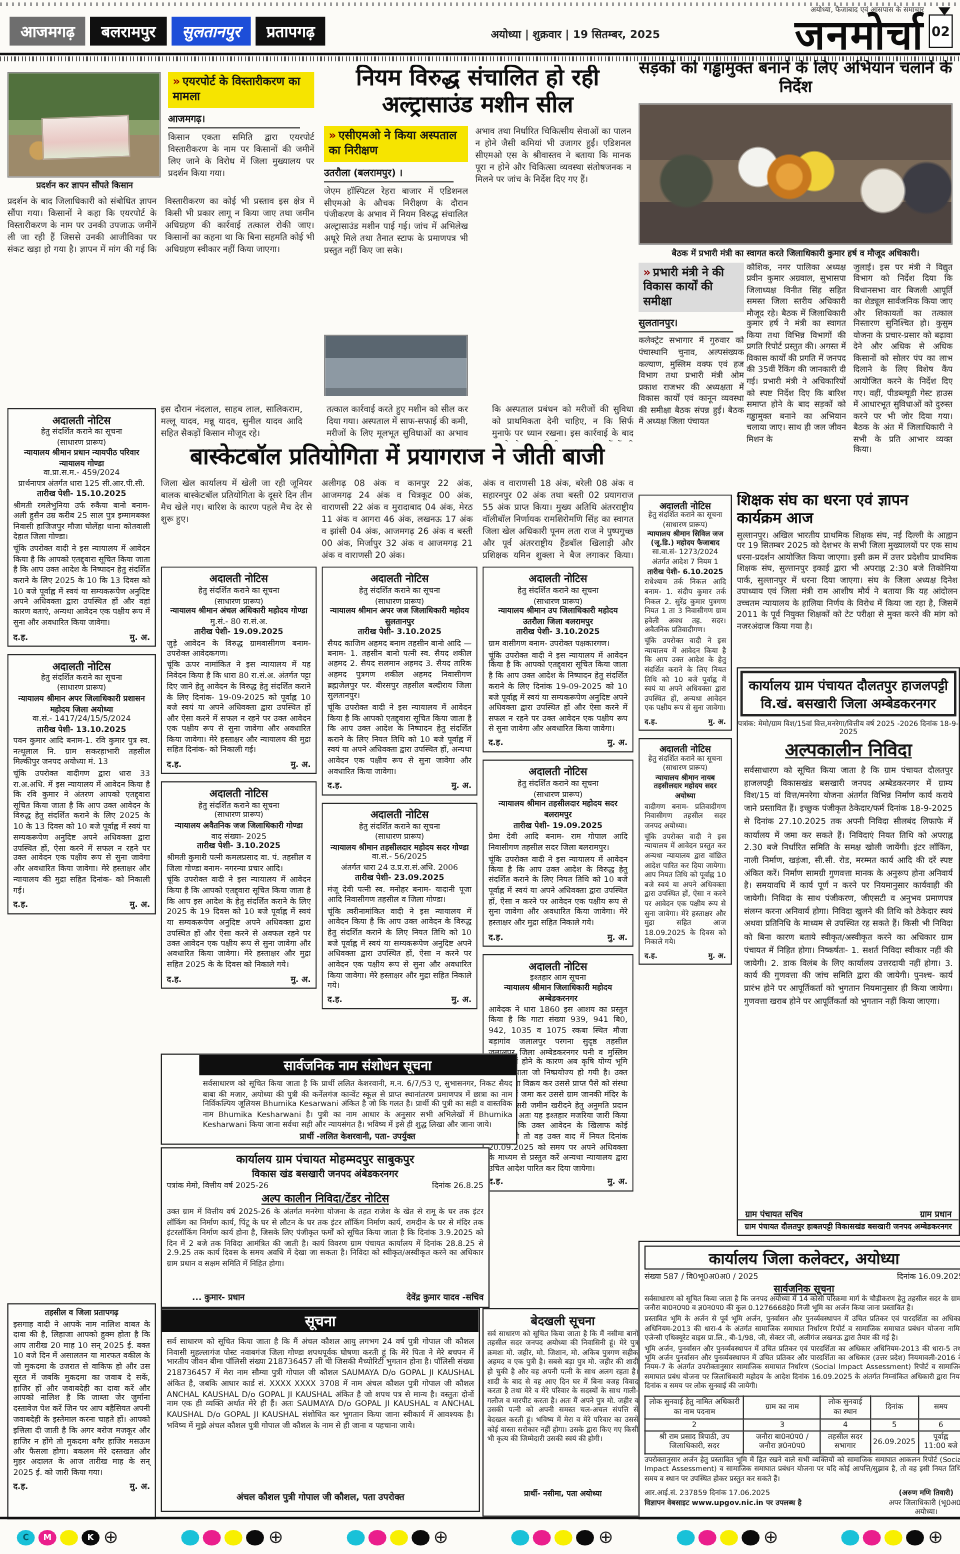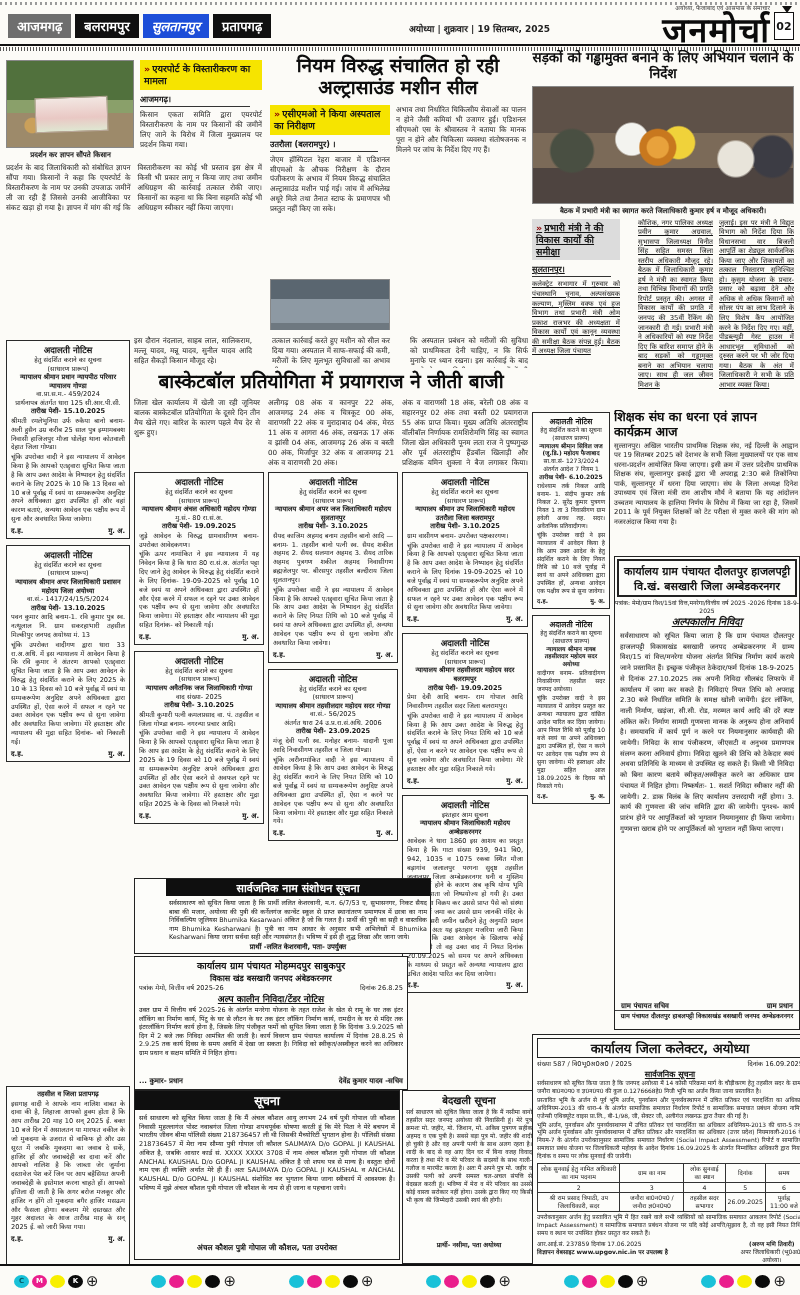--- a/index.html
+++ b/index.html
@@ -131,21 +131,21 @@
       <div style="flex:1;">
         <div class="body-sm" style="height:238px;overflow:hidden;">अभाव तथा निर्धारित चिकित्सीय सेवाओं का पालन न होने जैसी कमियां भी उजागर हुईं। एडिशनल सीएमओ एस के श्रीवास्तव ने बताया कि मानक पूरा न होने और चिकित्सा व्यवस्था संतोषजनक न मिलने पर जांच के निर्देश दिए गए हैं।</div>
       </div>
     </div>
   </div>
 
   <div class="abs" style="left:532px;top:50px;width:262px;height:358px;overflow:hidden;">
     <div class="hl" style="font-size:13.5px;">सड़कों को गड्ढामुक्त बनाने के लिए अभियान चलाने के निर्देश</div>
     <div class="photo ph-meet" style="width:260px;height:116px;margin-top:4px;"></div>
     <div class="caption">बैठक में प्रभारी मंत्री का स्वागत करते जिलाधिकारी कुमार हर्ष व मौजूद अधिकारी।</div>
-    <div style="display:flex;gap:18px;margin-top:4px;text-decoration:underline;">
+    <div style="display:flex;gap:2px;margin-top:4px;">
       <div style="width:88px;flex:none;">
         <div class="kicker gray"><span class="karr">»</span><span>प्रभारी मंत्री ने की विकास कार्यों की समीक्षा</span></div>
         <div class="loc">सुलतानपुर।</div>
         <div class="locline"></div>
         <div class="body-sm" style="font-size:6.9px;height:150px;overflow:hidden;">कलेक्ट्रेट सभागार में गुरुवार को पंचास्थानि चुनाव, अल्पसंख्यक कल्याण, मुस्लिम वक्फ एवं हज विभाग तथा प्रभारी मंत्री ओम प्रकाश राजभर की अध्यक्षता में विकास कार्यों एवं कानून व्यवस्था की समीक्षा बैठक संपन्न हुई। बैठक में अध्यक्ष जिला पंचायत</div>
       </div>
       <div style="flex:1;display:flex;gap:6px;">
         <div class="body-sm" style="font-size:6.9px;width:50%;height:196px;overflow:hidden;">कौशिक, नगर पालिका अध्यक्ष प्रवीन कुमार अग्रवाल, सुभासपा जिलाध्यक्ष विनीत सिंह सहित समस्त जिला स्तरीय अधिकारी मौजूद रहे। बैठक में जिलाधिकारी कुमार हर्ष ने मंत्री का स्वागत किया तथा विभिन्न विभागों की प्रगति रिपोर्ट प्रस्तुत की। अगस्त में विकास कार्यों की प्रगति में जनपद की 35वीं रैंकिंग की जानकारी दी गई। प्रभारी मंत्री ने अधिकारियों को स्पष्ट निर्देश दिए कि बारिश समाप्त होने के बाद सड़कों को गड्ढामुक्त बनाने का अभियान चलाया जाए। साथ ही जल जीवन मिशन के</div>
         <div class="body-sm" style="font-size:6.9px;width:50%;height:196px;overflow:hidden;">जुलाई। इस पर मंत्री ने विद्युत विभाग को निर्देश दिया कि विधानसभा वार बिजली आपूर्ति का शेड्यूल सार्वजनिक किया जाए और शिकायतों का तत्काल निस्तारण सुनिश्चित हो। कुसुम योजना के प्रचार-प्रसार को बढ़ावा देने और अधिक से अधिक किसानों को सोलर पंप का लाभ दिलाने के लिए विशेष कैंप आयोजित करने के निर्देश दिए गए। वहीं, पीडब्ल्यूडी गेस्ट हाउस में आधारभूत सुविधाओं को दुरुस्त करने पर भी जोर दिया गया। बैठक के अंत में जिलाधिकारी ने सभी के प्रति आभार व्यक्त किया।</div>
       </div>
@@ -350,21 +350,21 @@
 
   <div class="abs boxed" style="left:134px;top:956px;width:264px;height:128px;overflow:hidden;padding:2px 4px;">
     <div class="ctr bold" style="font-size:9.5px;">कार्यालय ग्राम पंचायत मोहम्मदपुर साबुकपुर</div>
     <div class="ctr bold" style="font-size:8px;">विकास खंड बसखारी जनपद अंबेडकरनगर</div>
     <div style="display:flex;justify-content:space-between;font-size:6.6px;">
       <span>पत्रांक मेमो, वित्तीय वर्ष 2025-26</span>
       <span>दिनांक 26.8.25</span>
     </div>
     <div class="ctr bold u" style="font-size:9px;">अल्प कालीन निविदा/टेंडर नोटिस</div>
     <div class="nb" style="font-size:6.4px;height:70px;overflow:hidden;">उक्त ग्राम में वित्तीय वर्ष 2025-26 के अंतर्गत मनरेगा योजना के तहत राजेश के खेत से रामू के घर तक इंटर लॉकिंग का निर्माण कार्य, पिंटू के घर से लौटन के घर तक इंटर लॉकिंग निर्माण कार्य, रामदीन के घर से मंदिर तक इंटरलॉकिंग निर्माण कार्य होना है, जिसके लिए पंजीकृत फर्मों को सूचित किया जाता है कि दिनांक 3.9.2025 को दिन में 2 बजे तक निविदा आमंत्रित की जाती है। कार्य विवरण ग्राम पंचायत कार्यालय में दिनांक 28.8.25 से 2.9.25 तक कार्य दिवस के समय अवधि में देखा जा सकता है। निविदा को स्वीकृत/अस्वीकृत करने का अधिकार ग्राम प्रधान व सक्षम समिति में निहित होगा।</div>
-    <div style="display:flex;justify-content:space-between;font-size:7px;font-weight:bold;">
+    <div style="display:flex;justify-content:space-between;font-size:7px;font-weight:bold;margin-left:21px;">
       <span>... कुमार- प्रधान</span>
       <span>देवेंद्र कुमार यादव -सचिव</span>
     </div>
   </div>
 
   <div class="abs boxed" style="left:134px;top:1090px;width:264px;height:168px;overflow:hidden;">
     <div class="blackbar" style="font-size:12px;padding:1px 0;">सूचना</div>
     <div class="nb" style="font-size:6.5px;padding:3px 4px 0 4px;height:128px;overflow:hidden;">सर्व साधारण को सूचित किया जाता है कि मैं अंचल कौशल आयु लगभग 24 वर्ष पुत्री गोपाल जी कौशल निवासी मुहल्लागंज पोस्ट नवाबगंज जिला गोण्डा शपथपूर्वक घोषणा करती हूं कि मेरे पिता ने मेरे बचपन में भारतीय जीवन बीमा पॉलिसी संख्या 218736457 ली थी जिसकी मैच्योरिटी भुगतान होना है। पॉलिसी संख्या 218736457 में मेरा नाम सौम्या पुत्री गोपाल जी कौशल SAUMAYA D/o GOPAL JI KAUSHAL अंकित है, जबकि आधार कार्ड सं. XXXX XXXX 3708 में नाम अंचल कौशल पुत्री गोपाल जी कौशल ANCHAL KAUSHAL D/o GOPAL JI KAUSHAL अंकित है जो शपथ पत्र से मान्य है। वस्तुतः दोनों नाम एक ही व्यक्ति अर्थात मेरे ही हैं। अतः SAUMAYA D/o GOPAL JI KAUSHAL व ANCHAL KAUSHAL D/o GOPAL JI KAUSHAL संशोधित कर भुगतान किया जाना स्वीकार्य में आवश्यक है। भविष्य में मुझे अंचल कौशल पुत्री गोपाल जी कौशल के नाम से ही जाना व पहचाना जाये।</div>
     <div class="ctr bold" style="font-size:7.5px;">अंचल कौशल पुत्री गोपाल जी कौशल, पता उपरोक्त</div>
   </div>
@@ -379,21 +379,21 @@
     <div class="hl" style="font-size:12.5px;text-align:left;">शिक्षक संघ का धरना एवं ज्ञापन कार्यक्रम आज</div>
     <div class="body-sm" style="font-size:6.9px;margin-top:2px;">सुल्तानपुर। अखिल भारतीय प्राथमिक शिक्षक संघ, नई दिल्ली के आह्वान पर 19 सितम्बर 2025 को देशभर के सभी जिला मुख्यालयों पर एक साथ धरना-प्रदर्शन आयोजित किया जाएगा। इसी क्रम में उत्तर प्रदेशीय प्राथमिक शिक्षक संघ, सुल्तानपुर इकाई द्वारा भी अपराह्न 2:30 बजे तिकोनिया पार्क, सुल्तानपुर में धरना दिया जाएगा। संघ के जिला अध्यक्ष दिनेश उपाध्याय एवं जिला मंत्री राम आशीष मौर्य ने बताया कि यह आंदोलन उच्चतम न्यायालय के हालिया निर्णय के विरोध में किया जा रहा है, जिसमें 2011 के पूर्व नियुक्त शिक्षकों को टेट परीक्षा से मुक्त करने की मांग को नजरअंदाज किया गया है।</div>
   </div>
 
   <div class="abs boxed" style="left:614px;top:556px;width:184px;height:472px;overflow:hidden;padding:0;">
     <div style="border:2px solid #222;margin:2px;padding:2px;">
       <div class="ctr bold" style="font-size:11px;">कार्यालय ग्राम पंचायत दौलतपुर हाजलपट्टी</div>
       <div class="ctr bold" style="font-size:11px;">वि.खं. बसखारी जिला अम्बेडकरनगर</div>
     </div>
     <div class="ctr" style="font-size:6px;">पत्रांक: मेमो/ग्राम विश/15वां वित्त,मनरेगा/वित्तीय वर्ष 2025 -2026 दिनांक 18-9-2025</div>
-    <div class="ctr bold u" style="font-size:10px;font-style:italic;">अल्पकालीन निविदा</div>
+    <div class="ctr bold u" style="font-size:15px;">अल्पकालीन निविदा</div>
     <div class="nb" style="font-size:6.9px;line-height:1.55;padding:2px 5px;height:368px;overflow:hidden;">सर्वसाधारण को सूचित किया जाता है कि ग्राम पंचायत दौलतपुर हाजलपट्टी विकासखंड बसखारी जनपद अम्बेडकरनगर में ग्राम्य विश/15 वां वित्त/मनरेगा योजना अंतर्गत विभिन्न निर्माण कार्य कराये जाने प्रस्तावित हैं। इच्छुक पंजीकृत ठेकेदार/फर्म दिनांक 18-9-2025 से दिनांक 27.10.2025 तक अपनी निविदा सीलबंद लिफाफे में कार्यालय में जमा कर सकते हैं। निविदाएं नियत तिथि को अपराह्न 2.30 बजे निर्धारित समिति के समक्ष खोली जायेंगी। इंटर लॉकिंग, नाली निर्माण, खड़ंजा, सी.सी. रोड, मरम्मत कार्य आदि की दरें स्पष्ट अंकित करें। निर्माण सामग्री गुणवत्ता मानक के अनुरूप होना अनिवार्य है। समयावधि में कार्य पूर्ण न करने पर नियमानुसार कार्यवाही की जायेगी। निविदा के साथ पंजीकरण, जीएसटी व अनुभव प्रमाणपत्र संलग्न करना अनिवार्य होगा। निविदा खुलने की तिथि को ठेकेदार स्वयं अथवा प्रतिनिधि के माध्यम से उपस्थित रह सकते हैं। किसी भी निविदा को बिना कारण बताये स्वीकृत/अस्वीकृत करने का अधिकार ग्राम पंचायत में निहित होगा। निष्कर्षतः- 1. सशर्त निविदा स्वीकार नहीं की जायेगी। 2. डाक विलंब के लिए कार्यालय उत्तरदायी नहीं होगा। 3. कार्य की गुणवत्ता की जांच समिति द्वारा की जायेगी। पुनश्च- कार्य प्रारंभ होने पर आपूर्तिकर्ता को भुगतान नियमानुसार ही किया जायेगा। गुणवत्ता खराब होने पर आपूर्तिकर्ता को भुगतान नहीं किया जाएगा।</div>
     <div style="display:flex;justify-content:space-between;font-size:7px;font-weight:bold;padding:0 6px;">
       <span>ग्राम पंचायत सचिव</span>
       <span>ग्राम प्रधान</span>
     </div>
     <div class="ctr bold" style="font-size:6.4px;border-top:1px solid #444;">ग्राम पंचायत दौलतपुर हाबलपट्टी विकासखंड बसखारी जनपद अम्बेडकरनगर</div>
   </div>
 
   <div class="abs boxed" style="left:532px;top:1034px;width:266px;height:226px;overflow:hidden;padding:2px 4px;">
     <div class="ctr bold" style="font-size:13px;border:1.5px solid #222;margin:1px 0;">कार्यालय जिला कलेक्टर, अयोध्या</div>

